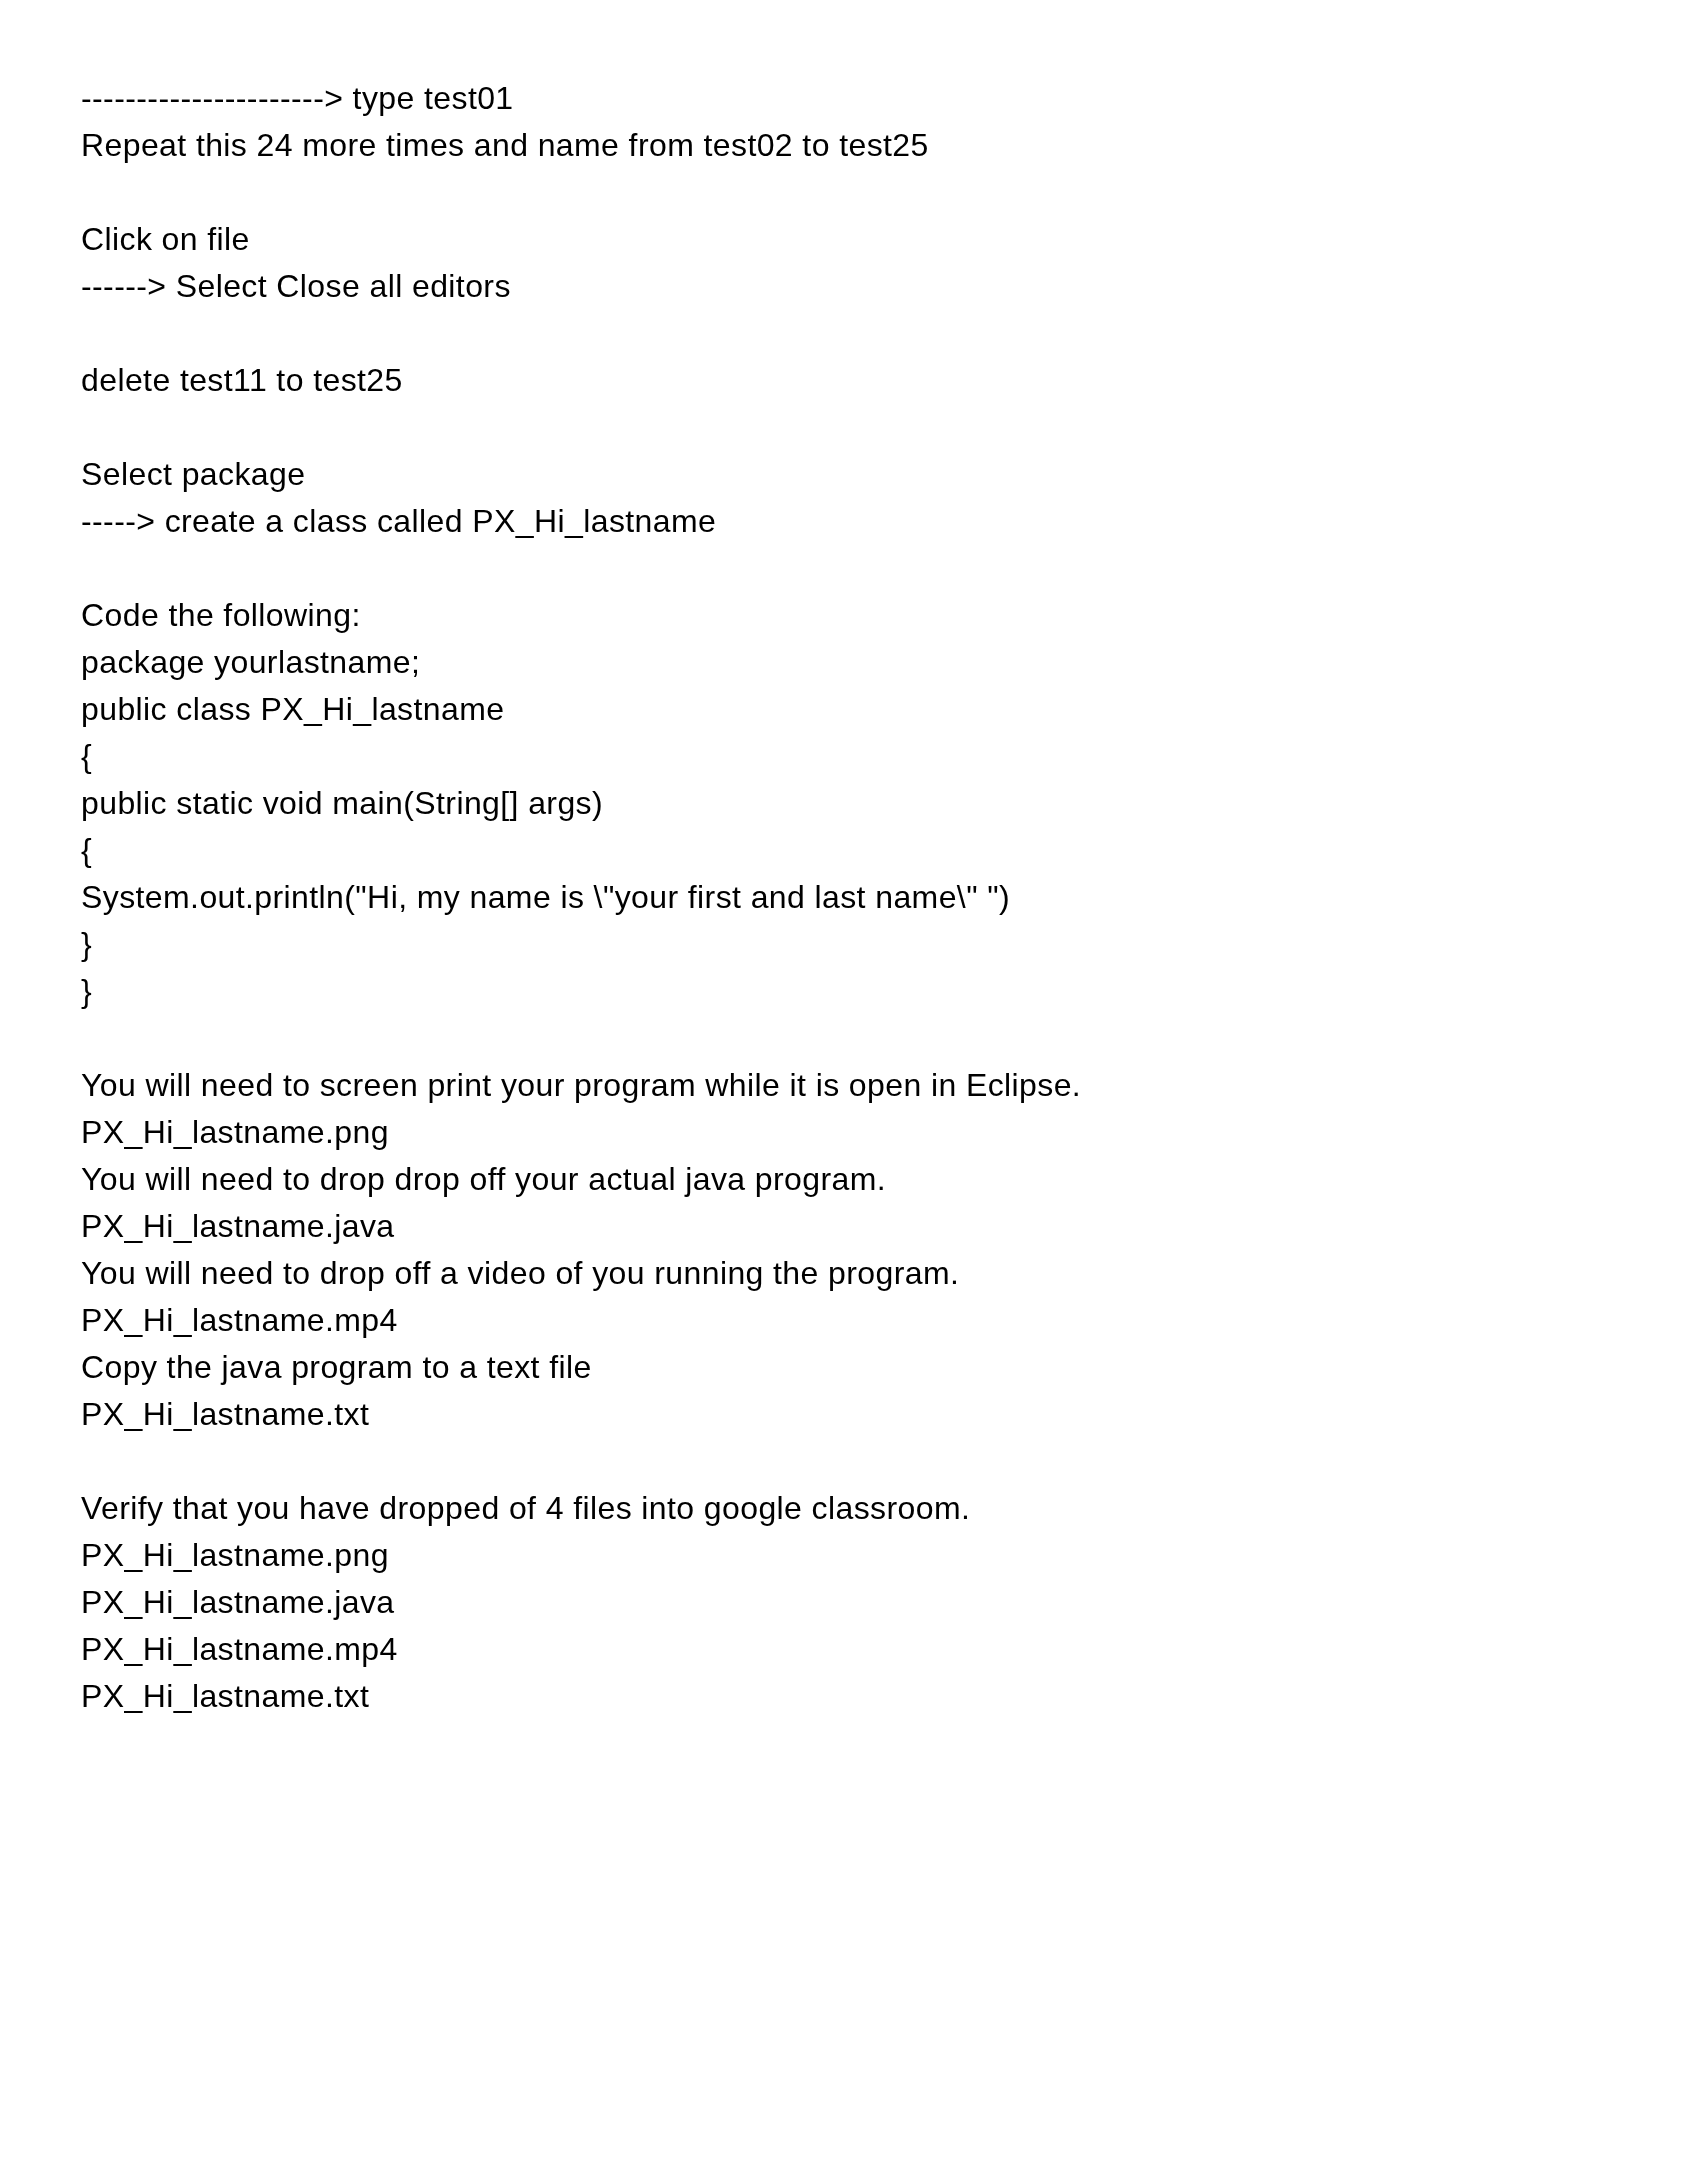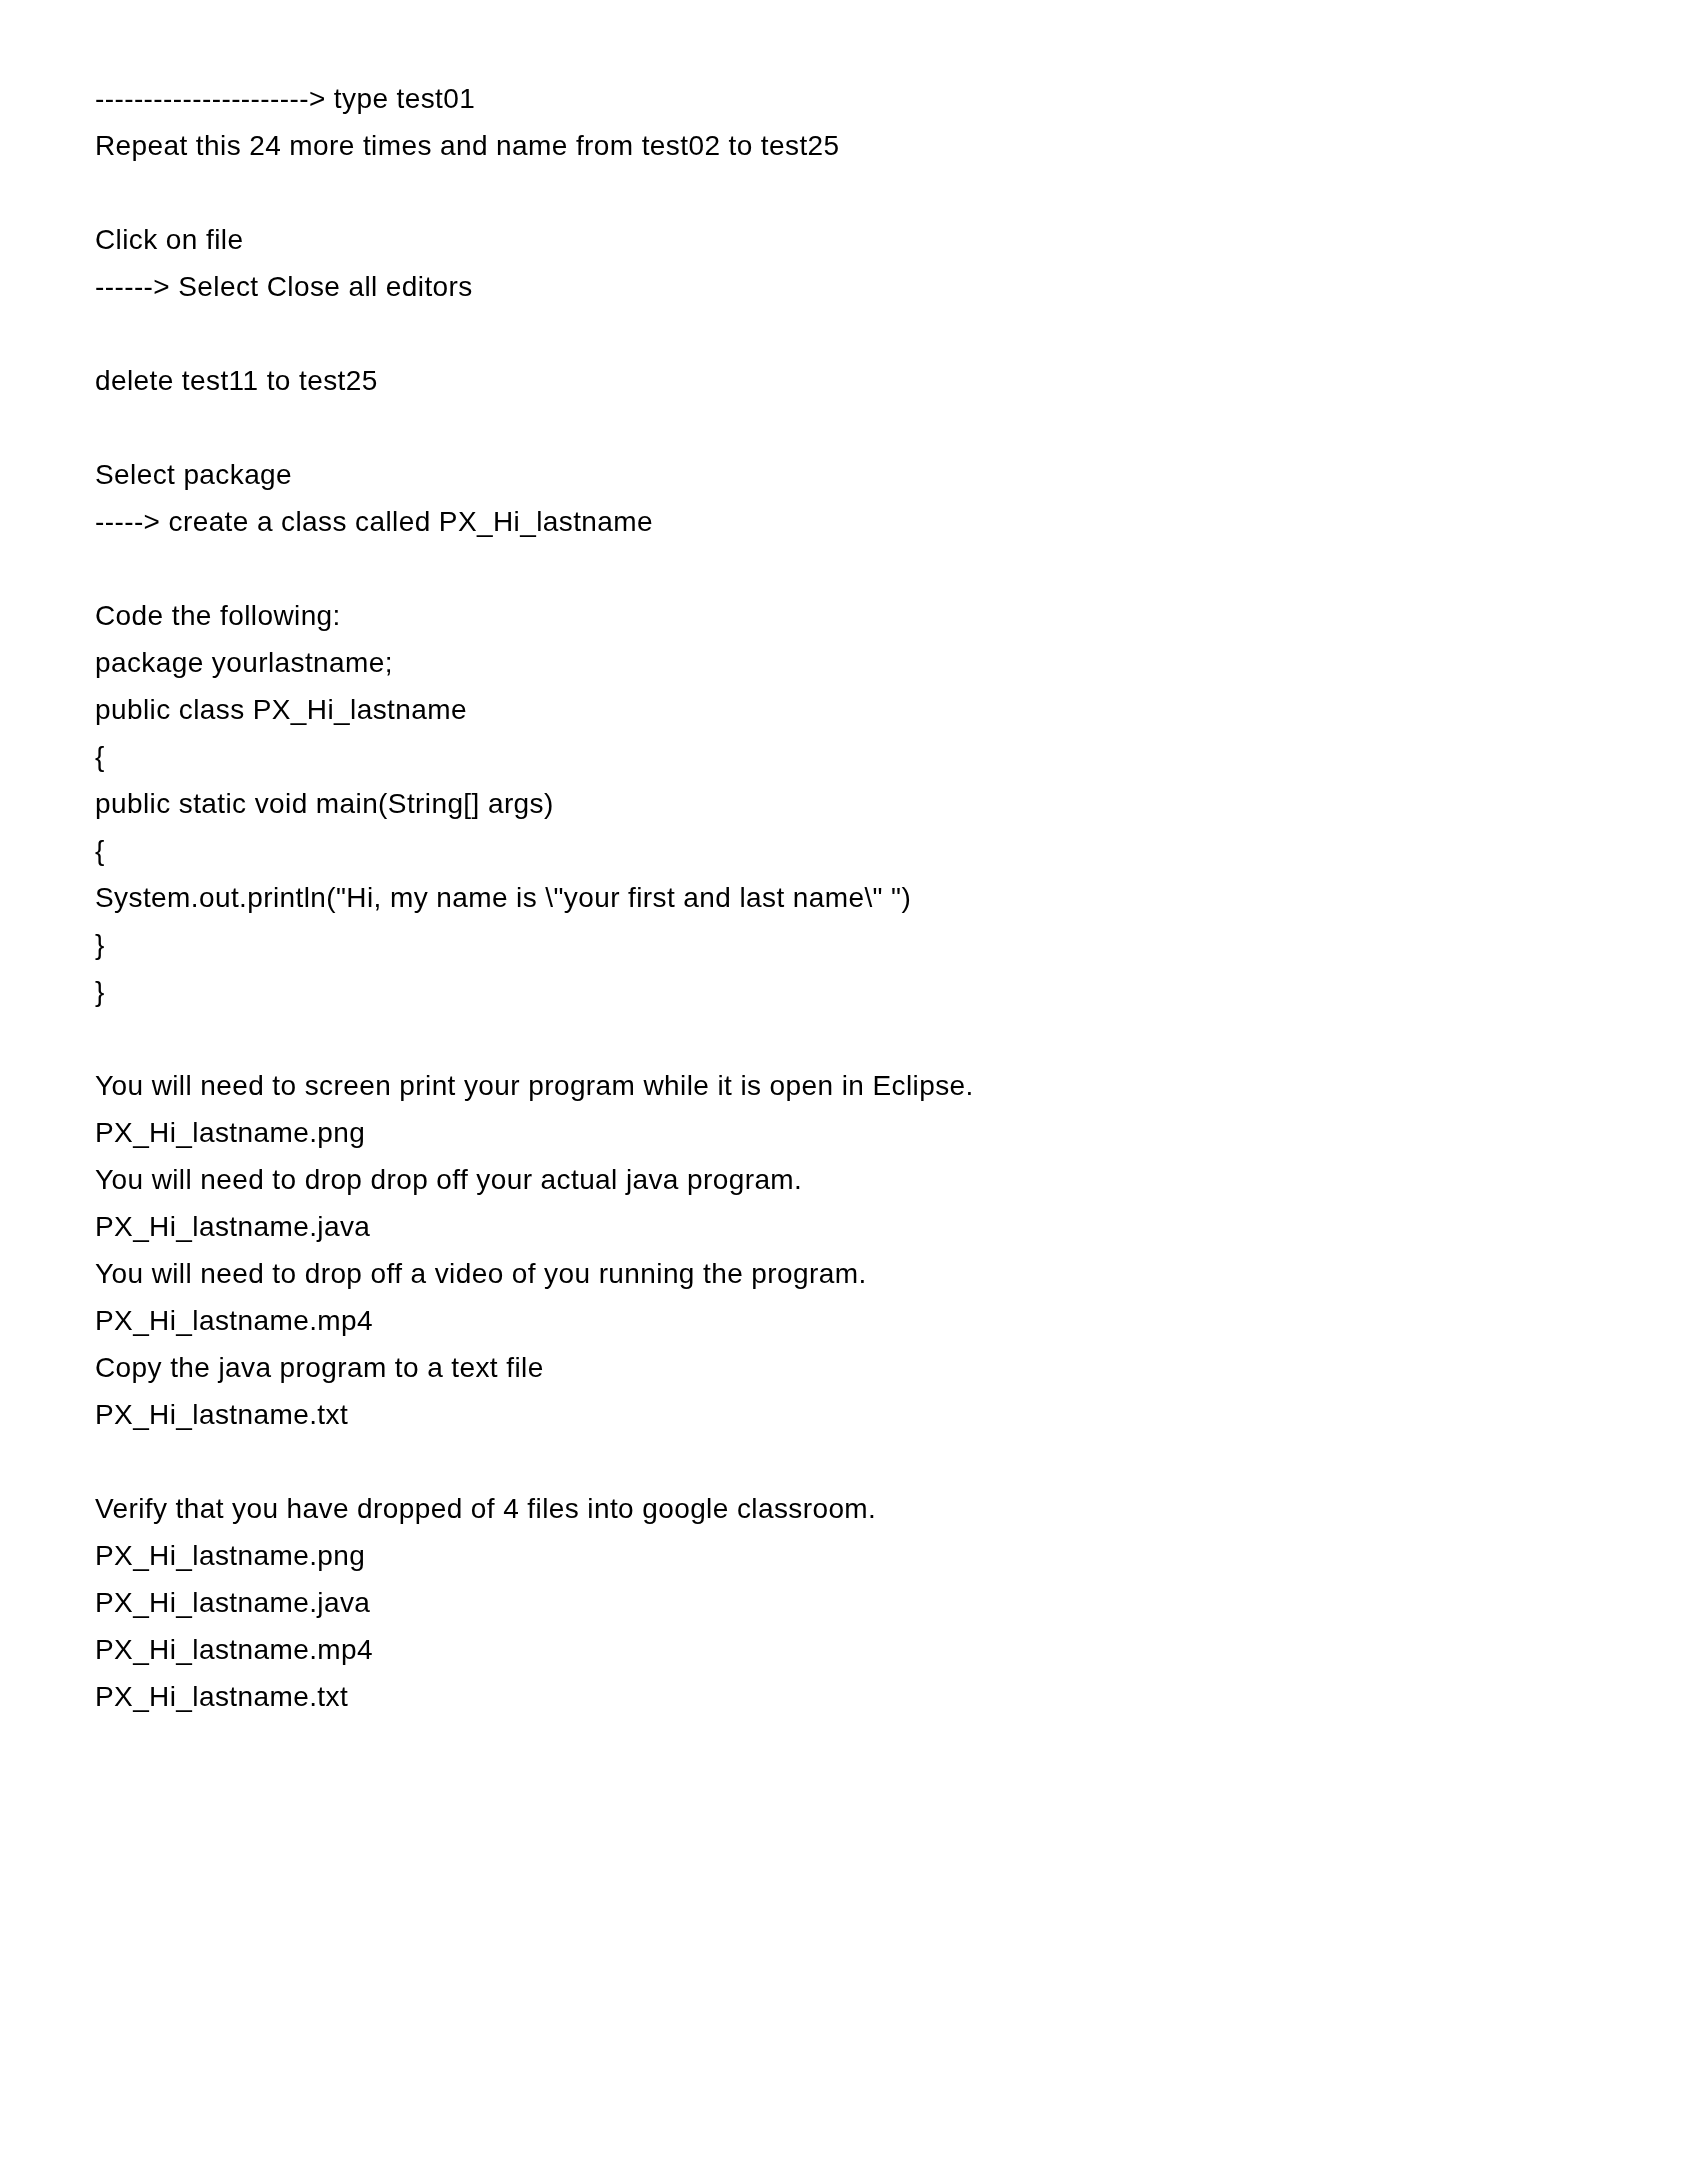--- a/index.html
+++ b/index.html
@@ -14,23 +14,23 @@
   .page {
     position: relative;
     width: 1683px;
     height: 2178px;
     background: #ffffff;
     overflow: hidden;
     font-family: "Liberation Sans", sans-serif;
   }
   .text-block {
     position: absolute;
-    left: 95px;
+    left: 81px;
     top: 75px;
-    font-size: 28px;
+    font-size: 32px;
     line-height: 47px;
     letter-spacing: 0.4px;
     color: #000000;
     white-space: pre;
   }
   .line {
     height: 47px;
     min-height: 47px;
   }
 </style>

